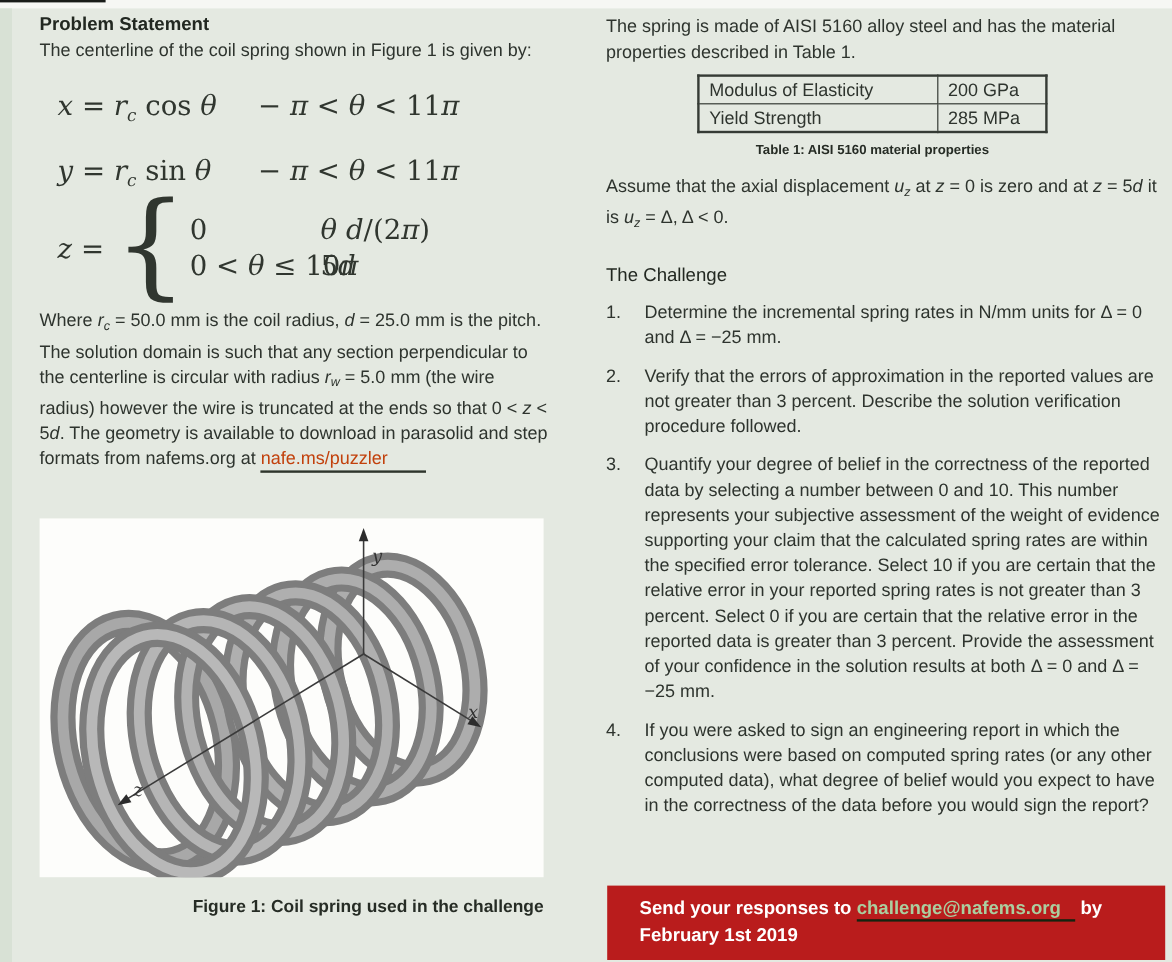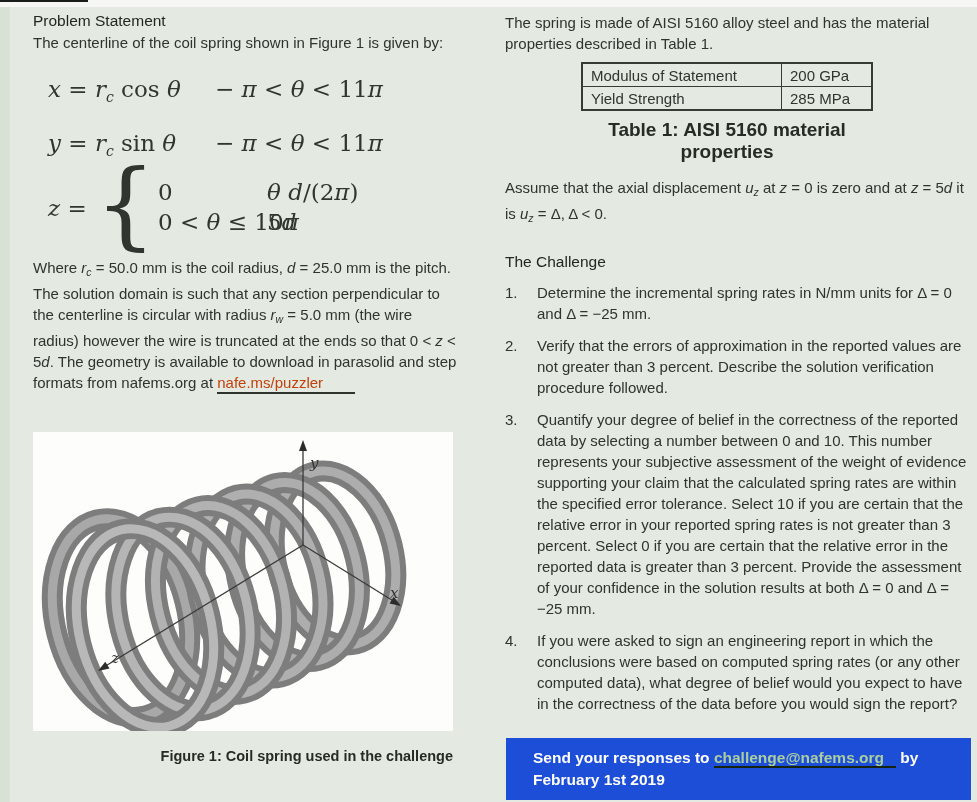--- a/index.html
+++ b/index.html
@@ -10,21 +10,21 @@
     color:#2e342e;
     -webkit-font-smoothing:antialiased;
   }
   .top-band{position:absolute;left:0;top:0;width:977px;height:7px;background:#f6f7f4;}
   .top-edge-line{position:absolute;left:0;top:0;width:88px;height:2px;background:#191c19;}
   .left-strip{position:absolute;left:0;top:7px;width:10px;height:795px;background:#d8e1d5;}
 
   .col-left{position:absolute;left:33px;top:12px;width:424px;}
   .col-right{position:absolute;left:505px;top:12px;width:465px;}
 
-  h1{font-size:15.5px;font-weight:normal;margin:0 0 2px 0;color:#222821;}
+  h1{font-size:15.5px;font-weight:bold;margin:0 0 2px 0;color:#222821;}
   p{font-size:15px;line-height:21px;margin:0;}
 
   
   .eqs{font-family:"DejaVu Serif",serif;font-size:23px;color:#30362f;margin:13px 0 0 15px;}
   .eq-line{display:grid;grid-template-columns:167px 1fr;line-height:46px;white-space:nowrap;}
   .mi{font-style:italic;}
   .mo{font-style:normal;}
   .msub{font-style:italic;font-size:14px;vertical-align:-5px;}
   .cases{display:flex;align-items:center;margin-top:4px;white-space:nowrap;}
   .z-lhs{width:47px;}
@@ -41,29 +41,29 @@
   
   .figure-box{position:absolute;left:33px;top:432px;width:420px;height:299px;background:#fdfdfb;}
   .figure-caption{position:absolute;left:33px;top:748px;width:420px;text-align:right;
     font-size:14.5px;font-weight:bold;color:#262c25;}
 
   
   .tbl-wrap{margin:8px 0 0 76px;width:292px;text-align:center;}
   table.props{border-collapse:collapse;width:292px;border:2px solid #353b35;font-size:15px;}
   table.props td{border:1.5px solid #353b35;padding:0.5px 8px;text-align:left;line-height:21px;}
   td.prop{width:182px;}
-  .tbl-caption{font-size:19px;font-weight:bold;margin-top:8px;color:#262c25;}
+  .tbl-caption{font-size:11px;font-weight:bold;margin-top:8px;color:#262c25;}
   .assume{margin-top:14px;}
   h2{font-size:15.5px;font-weight:normal;margin:24px 0 0 0;color:#222821;}
   .item{display:grid;grid-template-columns:32px 1fr;margin-top:11px;}
   .item .num{font-size:15px;line-height:21px;}
   .item .body{font-size:15px;line-height:21px;}
 
   
-  .banner{position:absolute;left:506px;top:738px;width:465px;height:62px;background:#1d4ed8;
+  .banner{position:absolute;left:506px;top:738px;width:465px;height:62px;background:#b91c1c;
     color:#ffffff;font-weight:bold;font-size:15.5px;line-height:22px;
     padding:9px 40px 0 27px;box-sizing:border-box;}
 
   
   .axis-label{font-family:"DejaVu Serif",serif;font-style:italic;font-size:15px;fill:#333;}
 </style>
 </head>
 <body>
 
 <div class="top-band"></div>
@@ -150,21 +150,21 @@
 </div>
 <div class="figure-caption">Figure 1: Coil spring used in the challenge</div>
 
 <div class="col-right">
   <p>The spring is made of AISI 5160 alloy steel and has the material properties described in Table 1.</p>
 
   <div class="tbl-wrap">
     <table class="props">
       <tbody>
         <tr>
-          <td class="prop">Modulus of Statement</td>
+          <td class="prop">Modulus of Elasticity</td>
           <td class="val">200 GPa</td>
         </tr>
         <tr>
           <td class="prop">Yield Strength</td>
           <td class="val">285 MPa</td>
         </tr>
       </tbody>
     </table>
     <div class="tbl-caption">Table 1: AISI 5160 material properties</div>
   </div>

